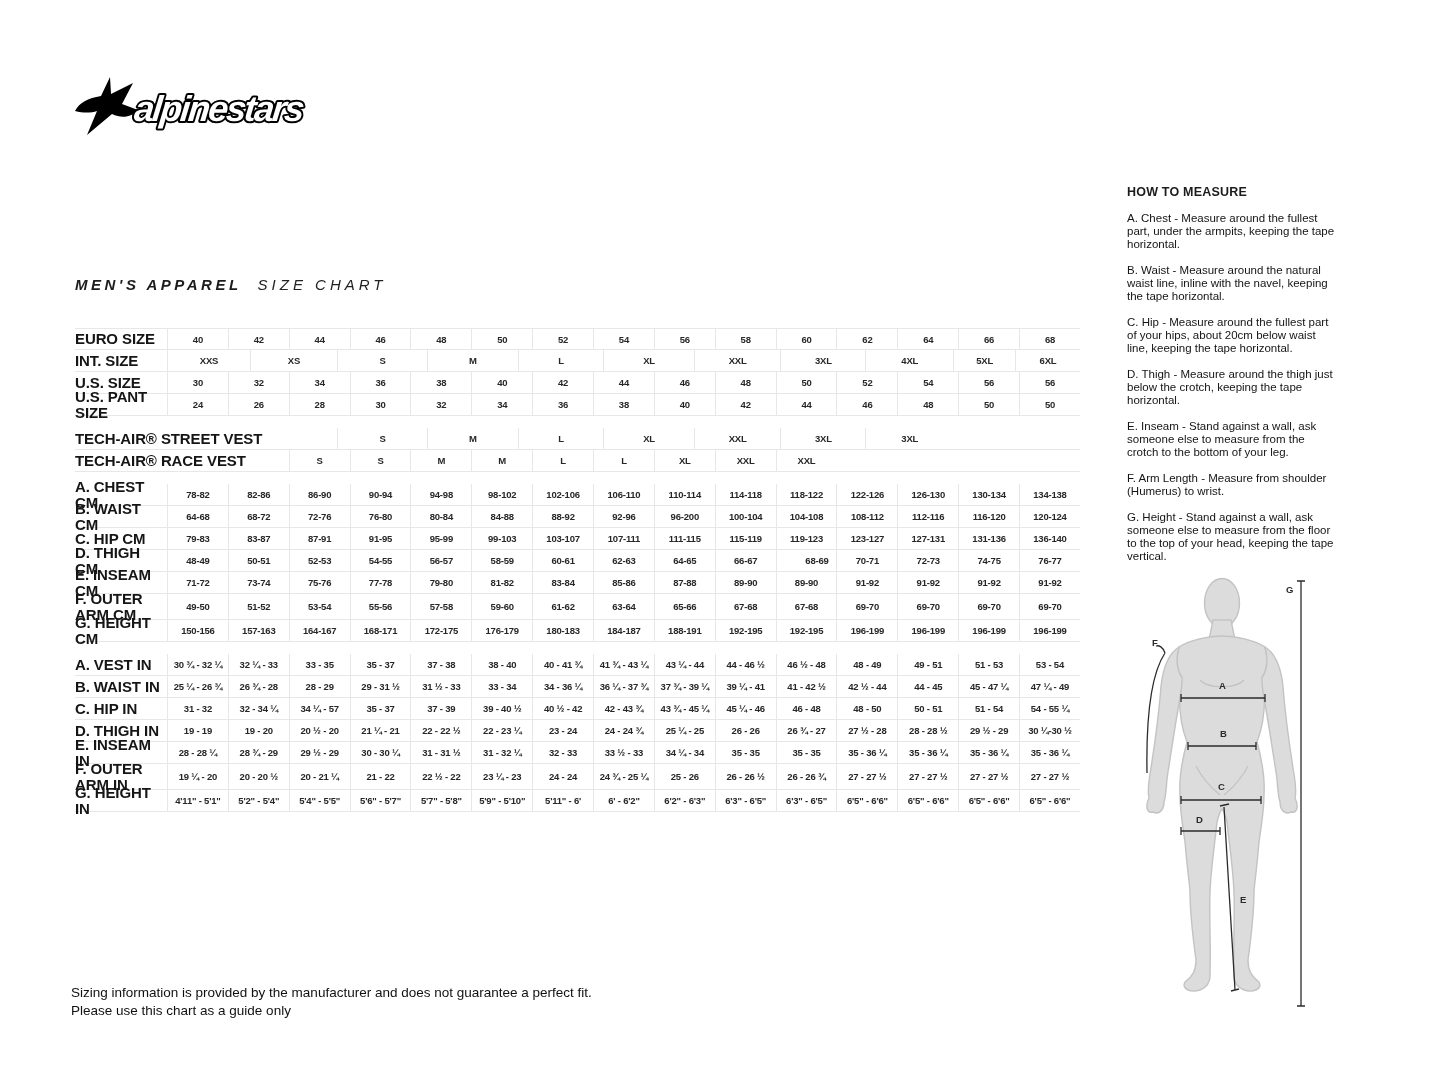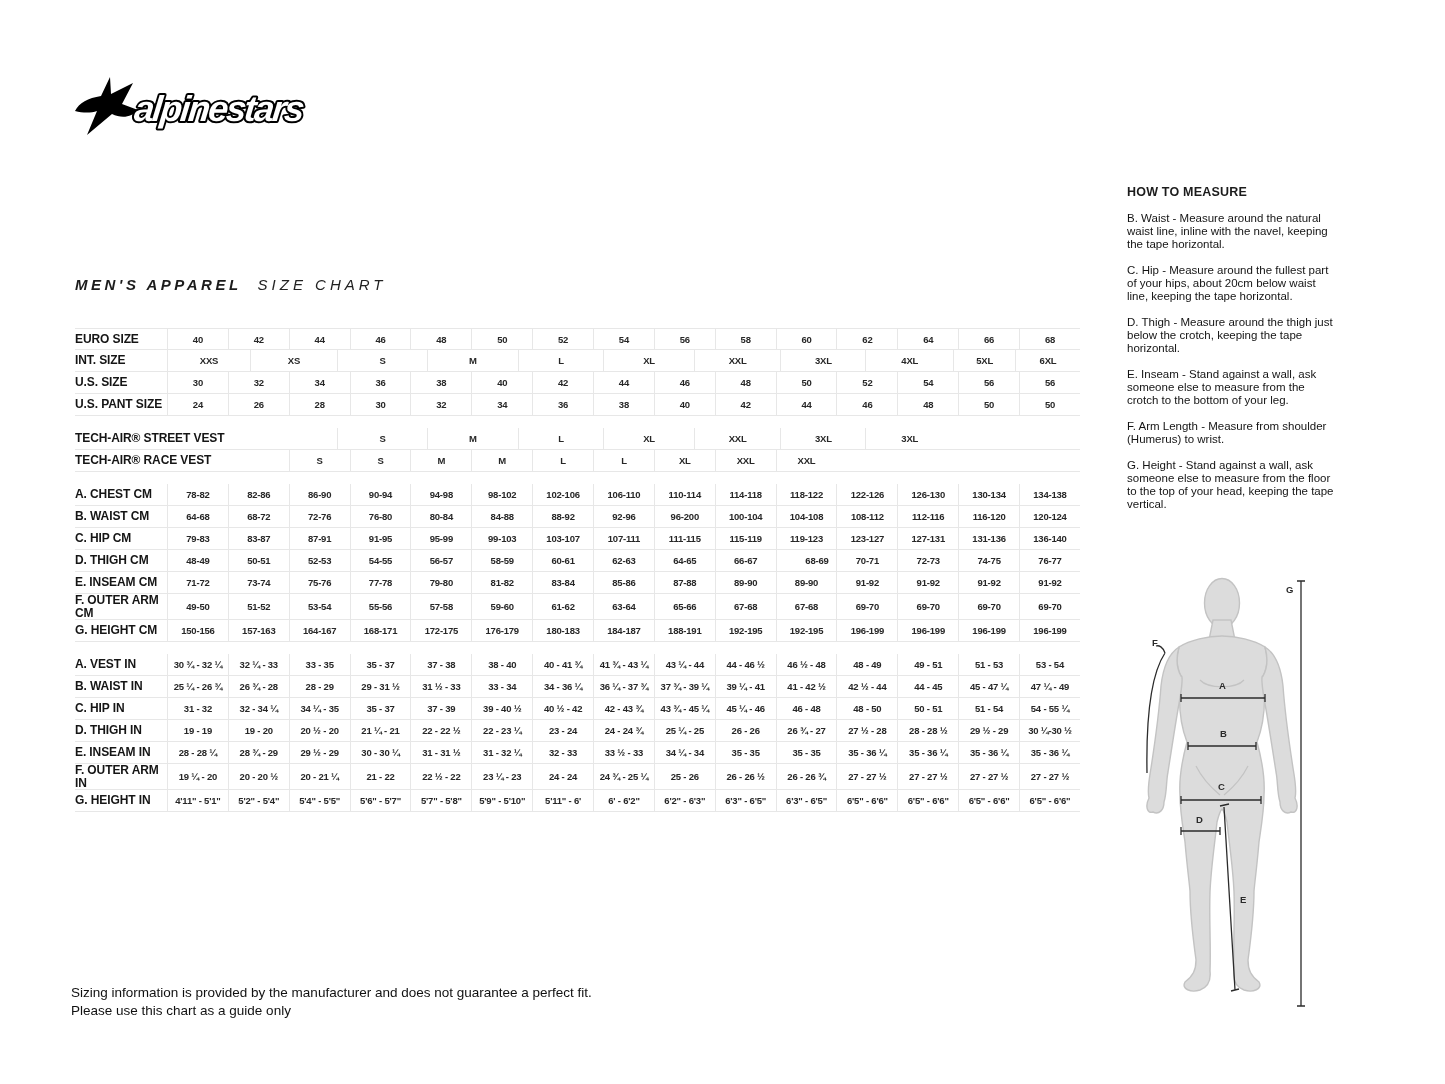--- a/index.html
+++ b/index.html
@@ -27,21 +27,21 @@
   .size-table{position:absolute;left:75px;top:328px;width:1005px;}
   .trow{
     display:flex;align-items:stretch;height:22px;border-bottom:1px solid var(--grid);
     background:#fff;
   }
   .trow.first{border-top:1px solid var(--grid);}
   .trow.tall{height:26px;}
   .tgap{height:12px;}
   .tlabel{
     display:flex;align-items:center;flex:0 0 auto;
-    font-weight:700;font-size:12px;letter-spacing:-0.1px;line-height:1.02;
+    font-weight:700;font-size:15px;letter-spacing:-0.1px;line-height:1.02;
     padding-right:4px;color:#151515;
   }
   .tcell{
     display:flex;align-items:center;justify-content:center;flex:0 0 auto;
     font-weight:700;font-size:9.5px;letter-spacing:-0.2px;color:#272727;
     border-left:1px solid var(--grid);white-space:nowrap;overflow:hidden;
   }
 
   
   .howto{position:absolute;left:1127px;top:185px;width:210px;}
@@ -320,21 +320,21 @@
       <div class="tcell" style="width: 60.8667px;">41 - 42 ½</div>
       <div class="tcell" style="width: 60.8667px;">42 ½ - 44</div>
       <div class="tcell" style="width: 60.8667px;">44 - 45</div>
       <div class="tcell" style="width: 60.8667px;">45 - 47 ¼</div>
       <div class="tcell" style="width: 60.8667px;">47 ¼ - 49</div>
     </div>
     <div class="trow">
       <div class="tlabel" style="width: 92px;">C. HIP IN</div>
       <div class="tcell" style="width: 60.8667px;">31 - 32</div>
       <div class="tcell" style="width: 60.8667px;">32 - 34 ¼</div>
-      <div class="tcell" style="width: 60.8667px;">34 ¼ - 35</div>
+      <div class="tcell" style="width: 60.8667px;">34 ¼ - 57</div>
       <div class="tcell" style="width: 60.8667px;">35 - 37</div>
       <div class="tcell" style="width: 60.8667px;">37 - 39</div>
       <div class="tcell" style="width: 60.8667px;">39 - 40 ½</div>
       <div class="tcell" style="width: 60.8667px;">40 ½ - 42</div>
       <div class="tcell" style="width: 60.8667px;">42 - 43 ¾</div>
       <div class="tcell" style="width: 60.8667px;">43 ¾ - 45 ¼</div>
       <div class="tcell" style="width: 60.8667px;">45 ¼ - 46</div>
       <div class="tcell" style="width: 60.8667px;">46 - 48</div>
       <div class="tcell" style="width: 60.8667px;">48 - 50</div>
       <div class="tcell" style="width: 60.8667px;">50 - 51</div>
@@ -410,20 +410,21 @@
       <div class="tcell" style="width: 60.8667px;">6'3" - 6'5"</div>
       <div class="tcell" style="width: 60.8667px;">6'5" - 6'6"</div>
       <div class="tcell" style="width: 60.8667px;">6'5" - 6'6"</div>
       <div class="tcell" style="width: 60.8667px;">6'5" - 6'6"</div>
       <div class="tcell" style="width: 60.8667px;">6'5" - 6'6"</div>
     </div>
   </div>
 
 <div class="howto">
   <h2>HOW TO MEASURE</h2>
+  <p>A. Chest - Measure around the fullest part, under the armpits, keeping the tape horizontal.</p>
   <p>B. Waist - Measure around the natural waist line, inline with the navel, keeping the tape horizontal.</p>
   <p>C. Hip - Measure around the fullest part of your hips, about 20cm below waist line, keeping the tape horizontal.</p>
   <p>D. Thigh - Measure around the thigh just below the crotch, keeping the tape horizontal.</p>
   <p>E. Inseam - Stand against a wall, ask someone else to measure from the crotch to the bottom of your leg.</p>
   <p>F. Arm Length - Measure from shoulder (Humerus) to wrist.</p>
   <p>G. Height - Stand against a wall, ask someone else to measure from the floor to the top of your head, keeping the tape vertical.</p>
 </div>
 
 <svg class="figure" viewBox="0 0 170 436" aria-hidden="true">
   <g fill="#dcdcdc" stroke="#c3c3c3" stroke-width="1.4">

